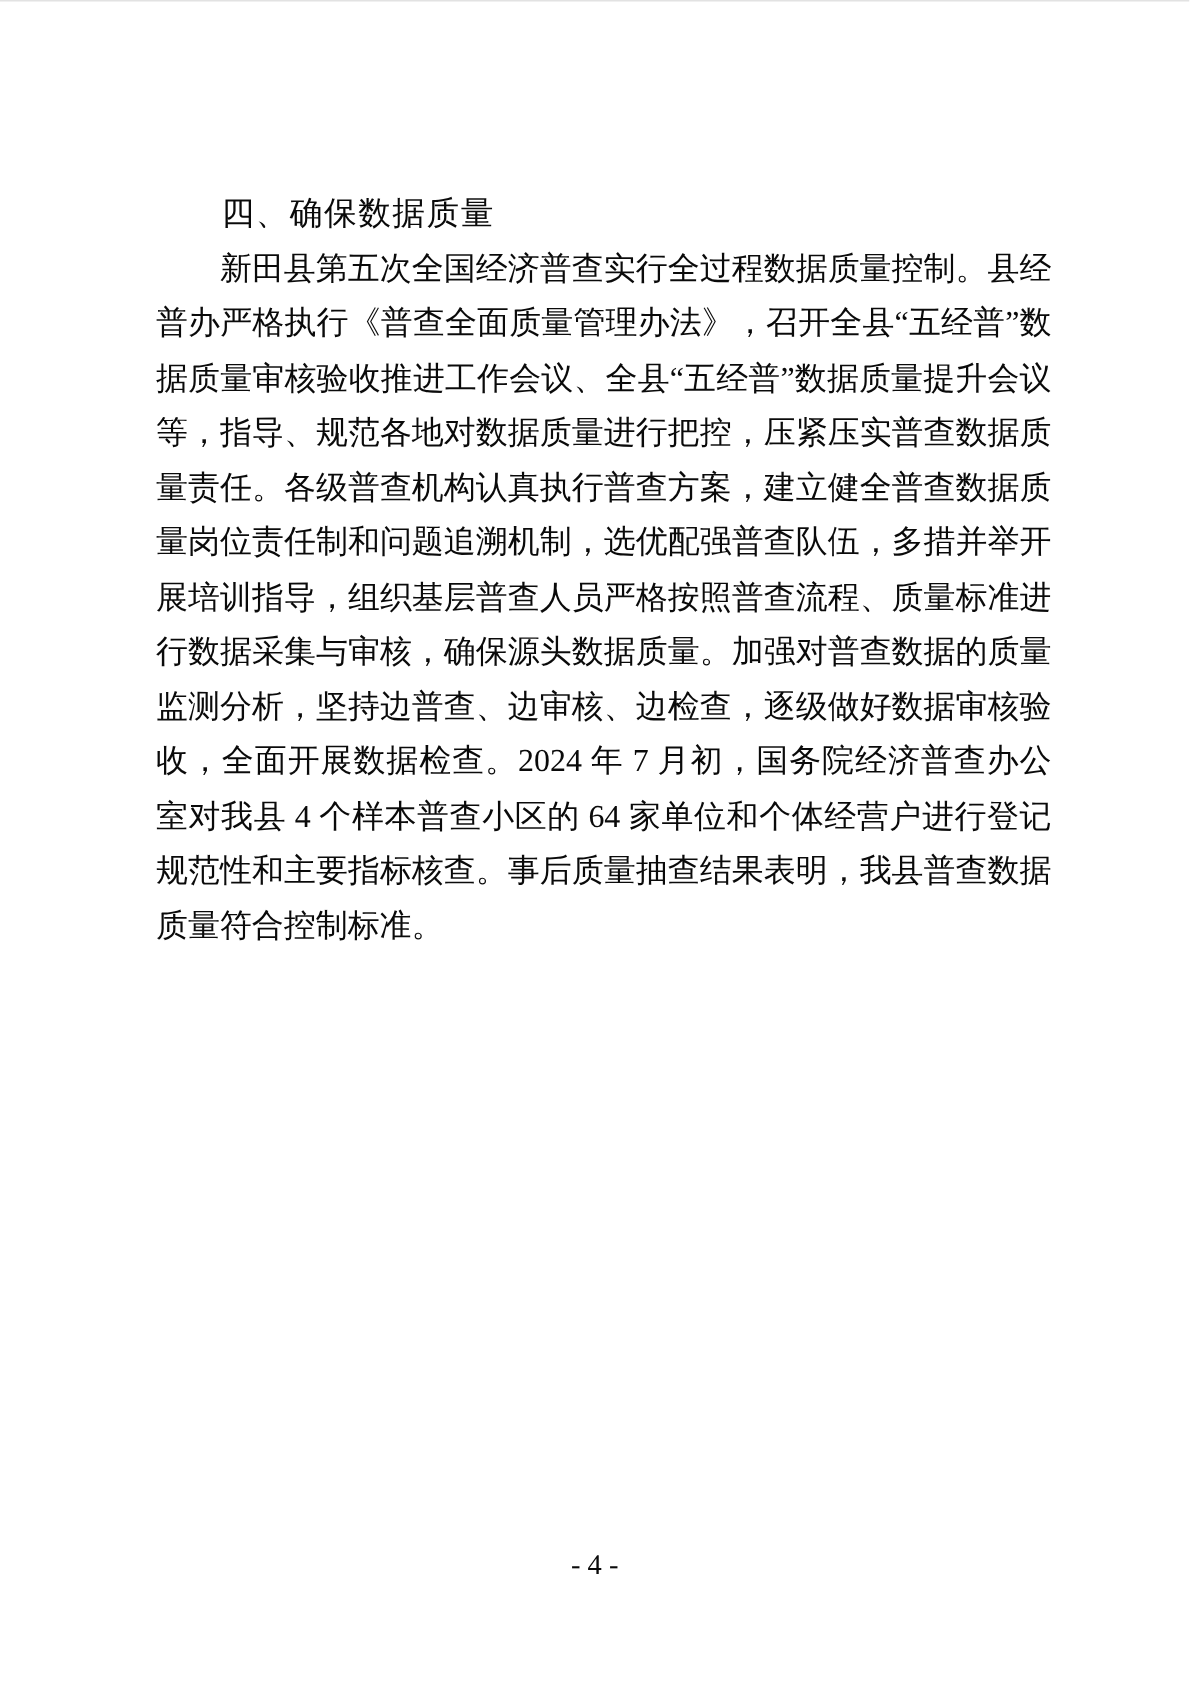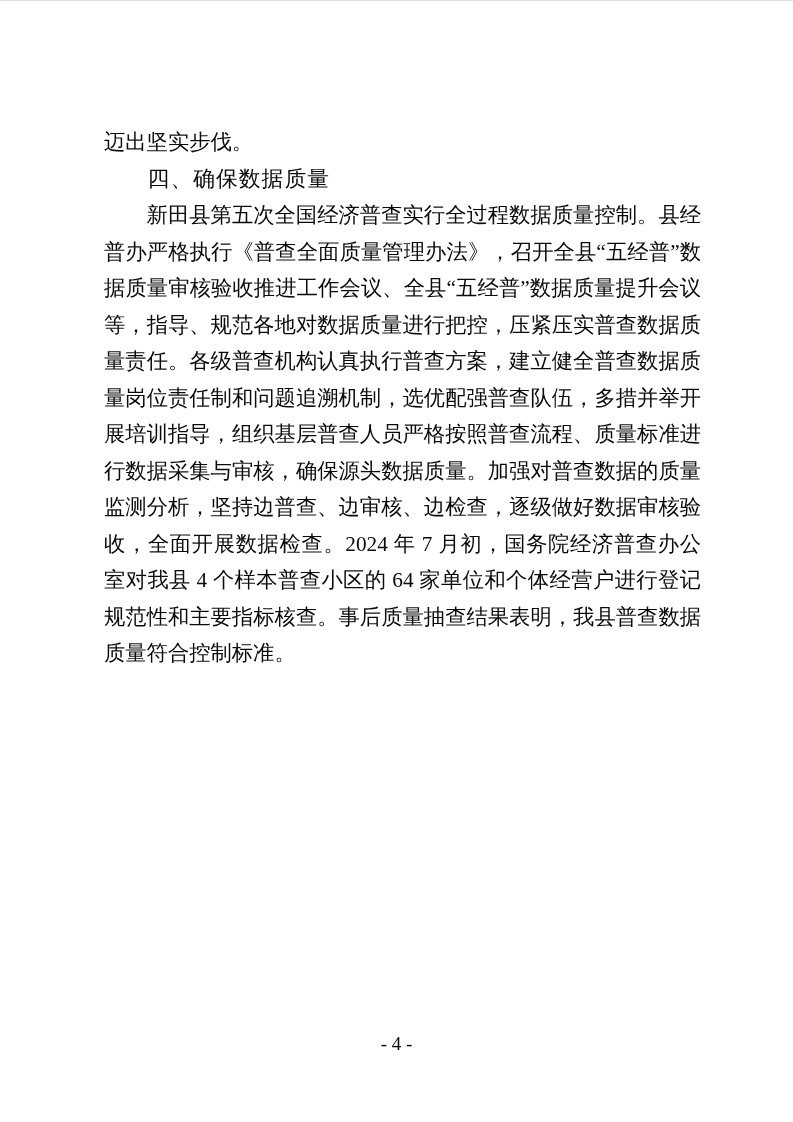--- a/index.html
+++ b/index.html
@@ -55,18 +55,17 @@
     line-height: 24px;
     color: #0a0a0a;
     font-family: "Liberation Serif", "DejaVu Serif", serif;
   }
 </style>
 </head>
 <body>
 
 <div class="doc-page">
   <div class="doc-body">
-    <p class="body-line">迈出坚实步伐。</p>
     <h2 class="section-heading">四、确保数据质量</h2>
     <p class="body-para">新田县第五次全国经济普查实行全过程数据质量控制。县经普办严格执行《普查全面质量管理办法》，召开全县“五经普”数据质量审核验收推进工作会议、全县“五经普”数据质量提升会议等，指导、规范各地对数据质量进行把控，压紧压实普查数据质量责任。各级普查机构认真执行普查方案，建立健全普查数据质量岗位责任制和问题追溯机制，选优配强普查队伍，多措并举开展培训指导，组织基层普查人员严格按照普查流程、质量标准进行数据采集与审核，确保源头数据质量。加强对普查数据的质量监测分析，坚持边普查、边审核、边检查，逐级做好数据审核验收，全面开展数据检查。2024 年 7 月初，国务院经济普查办公室对我县 4 个样本普查小区的 64 家单位和个体经营户进行登记规范性和主要指标核查。事后质量抽查结果表明，我县普查数据质量符合控制标准。</p>
   </div>
   <div class="page-number">- 4 -</div>
 </div>
 
 </body></html>

